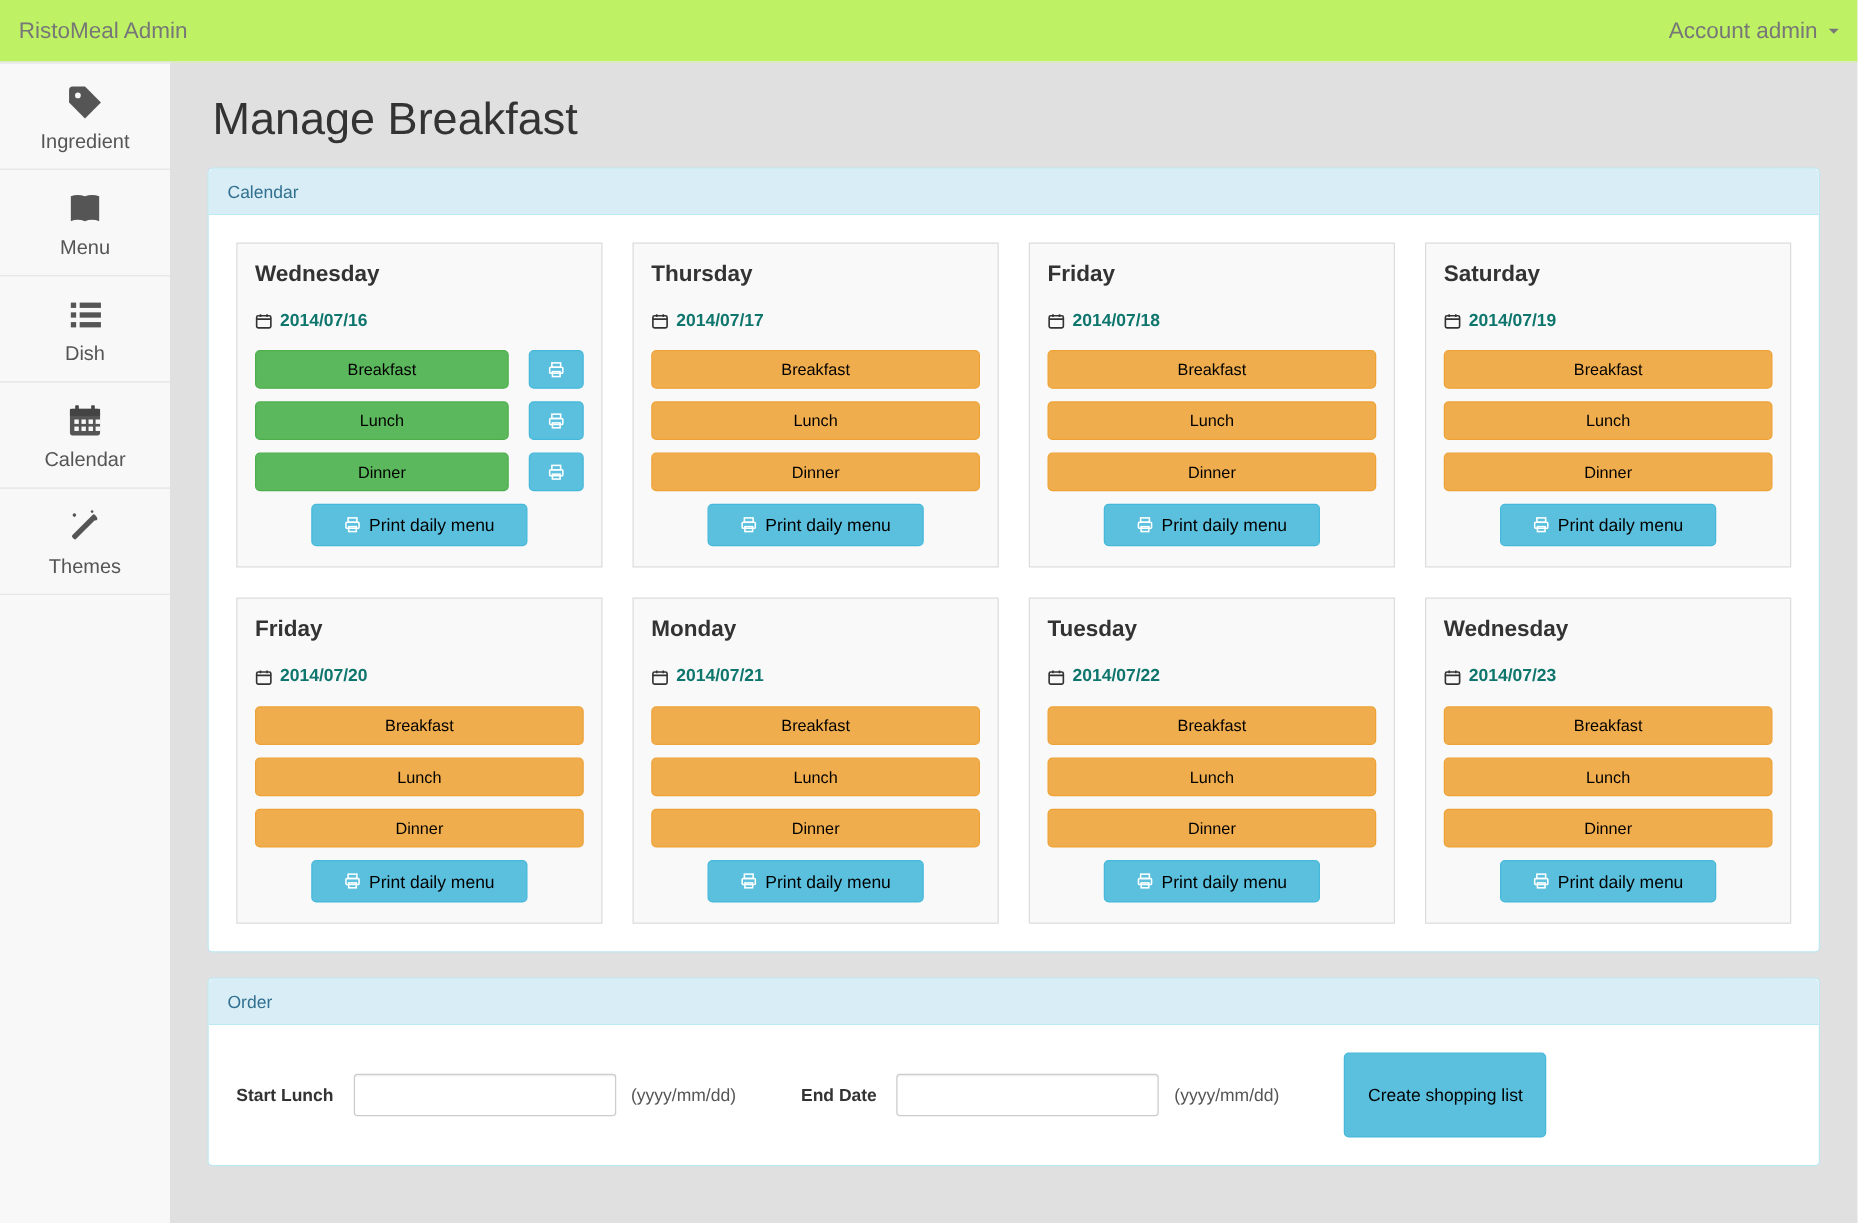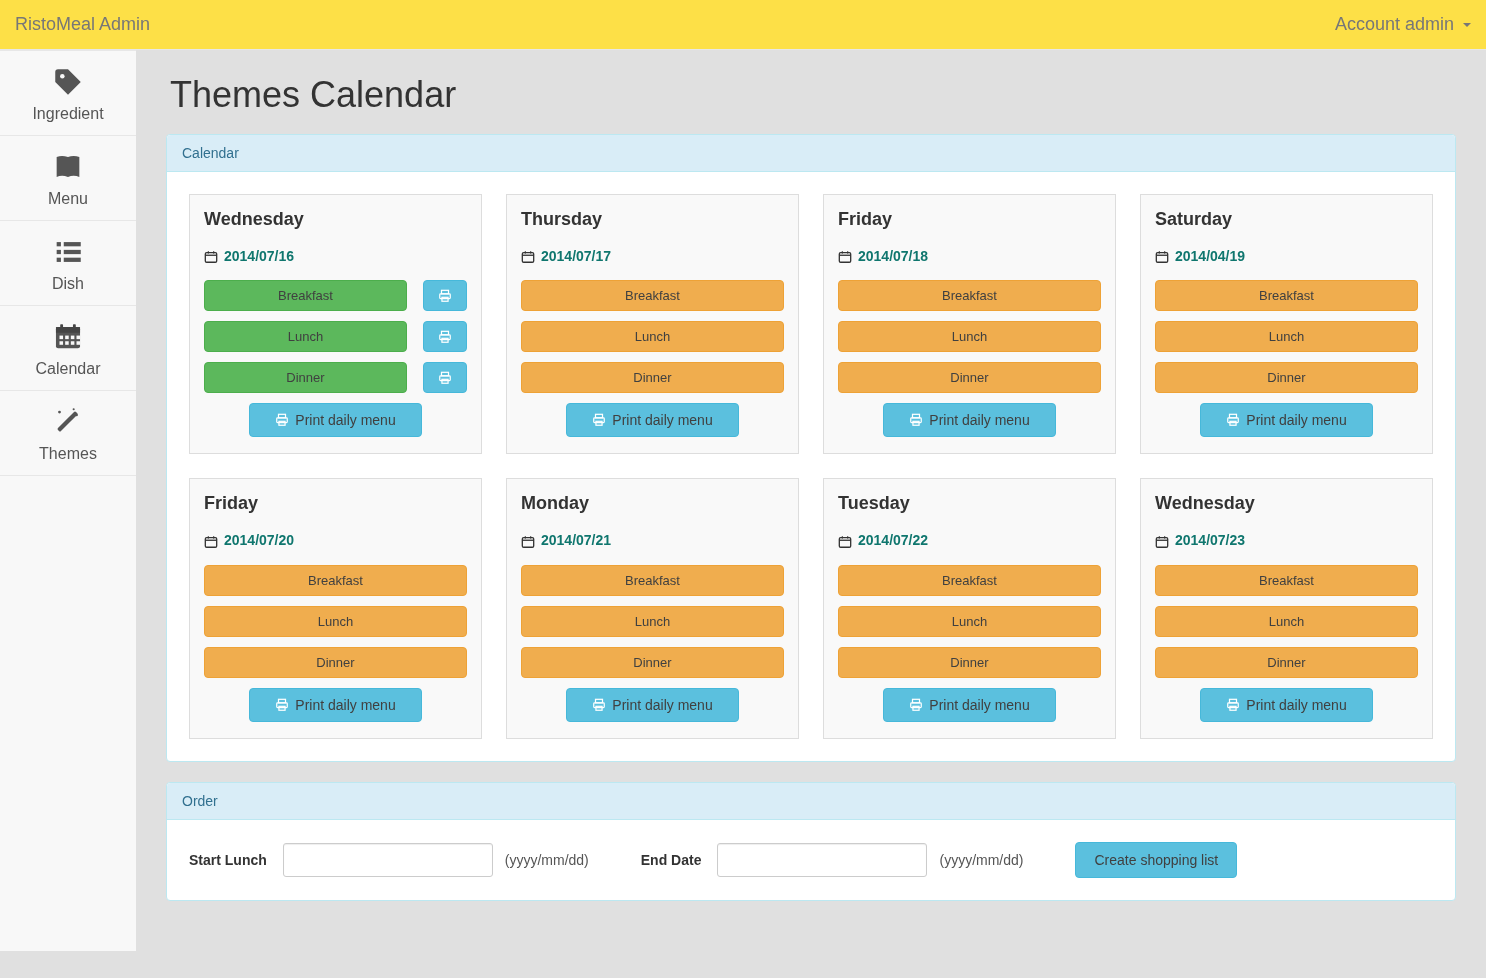--- a/index.html
+++ b/index.html
@@ -3,21 +3,21 @@
 <meta charset="utf-8">
 <style>
 * { box-sizing: border-box; margin: 0; padding: 0; }
 body {
   font-family: "Helvetica Neue", Helvetica, Arial, sans-serif;
   font-size: 14px;
   color: #333;
   background: #e0e0e0;
 }
 .navbar {
-  background: #fde047;
+  background: #bef264;
   border-bottom: 1px solid #e7e7e7;
   height: 50px;
   display: flex;
   align-items: center;
   justify-content: space-between;
   padding: 0 15px;
   text-align: right;
 }
 .navbar-brand {
   color: #777;
@@ -114,21 +114,21 @@
   gap: 16px;
   margin-bottom: 10px;
 }
 .btn {
   display: inline-flex;
   align-items: center;
   justify-content: center;
   padding: 7px 12px;
   border-radius: 4px;
   border: 1px solid transparent;
-  color: #404040;
+  color: #000000;
   font-size: 13px;
   cursor: pointer;
   text-align: center;
 }
 .btn-meal { flex: 1; }
 .btn-green { background: #5cb85c; border-color: #4cae4c; }
 .btn-orange { background: #f0ad4e; border-color: #eea236; }
 .btn-blue { background: #5bc0de; border-color: #46b8da; }
 .btn-print-side { width: 44px; padding: 7px 0; }
 .print-daily-wrap { text-align: center; margin-top: 10px; }
@@ -143,21 +143,21 @@
 .order-label { font-weight: 700; margin-right: 4px; }
 .order-input {
   width: 210px;
   height: 34px;
   border: 1px solid #ccc;
   border-radius: 3px;
   padding: 0 10px;
   box-shadow: inset 0 1px 1px rgba(0,0,0,.07);
 }
 .order-hint { color: #555; margin-right: 40px; }
-.btn-create { padding: 9px 18px; font-size: 14px; }
+.btn-create { padding: 25px 18px; font-size: 14px; }
 svg { display: inline-block; vertical-align: middle; }
 </style>
 </head>
 <body>
 
 <div class="navbar">
   <div class="navbar-brand">RistoMeal Admin</div>
   <div class="navbar-right">
     <span>Account admin</span>
     <span class="caret"></span>
@@ -200,21 +200,21 @@
           </svg></span><span class="side-label">Calendar</span></div>
       <div class="sidebar-item"><span class="side-icon"><svg width="34" height="34" viewBox="0 0 48 48">
             <rect x="20" y="6" width="6" height="36" rx="2" transform="rotate(45 24 24)" fill="#555"></rect>
             <circle cx="12" cy="10" r="2" fill="#555"></circle>
             <circle cx="36" cy="14" r="2" fill="#555"></circle>
             <circle cx="32" cy="6" r="1.5" fill="#555"></circle>
           </svg></span><span class="side-label">Themes</span></div>
     </div>
 
   <div class="main">
-    <h1 class="page-title">Themes Calendar</h1>
+    <h1 class="page-title">Manage Breakfast</h1>
 
     <div class="panel">
       <div class="panel-heading">Calendar</div>
       <div class="panel-body">
         <div class="day-grid" id="day-grid">
             <div class="day-card">
               <div class="day-name">Wednesday</div>
               <div class="day-date">
                 <span><svg width="14" height="14" viewBox="0 0 16 16">
                     <rect x="1.5" y="3" width="13" height="11" rx="1.5" fill="none" stroke="#333" stroke-width="1.5"></rect>
@@ -329,21 +329,21 @@
             </div>
             <div class="day-card">
               <div class="day-name">Saturday</div>
               <div class="day-date">
                 <span><svg width="14" height="14" viewBox="0 0 16 16">
                     <rect x="1.5" y="3" width="13" height="11" rx="1.5" fill="none" stroke="#333" stroke-width="1.5"></rect>
                     <line x1="1.5" y1="6" x2="14.5" y2="6" stroke="#333" stroke-width="1.5"></line>
                     <line x1="5" y1="1.5" x2="5" y2="4" stroke="#333" stroke-width="1.5"></line>
                     <line x1="11" y1="1.5" x2="11" y2="4" stroke="#333" stroke-width="1.5"></line>
                   </svg></span>
-                <span>2014/04/19</span>
+                <span>2014/07/19</span>
               </div>
               <div class="meal-row">
                 <button class="btn btn-meal btn-orange">Breakfast</button>
               </div>
               <div class="meal-row">
                 <button class="btn btn-meal btn-orange">Lunch</button>
               </div>
               <div class="meal-row">
                 <button class="btn btn-meal btn-orange">Dinner</button>
               </div>

